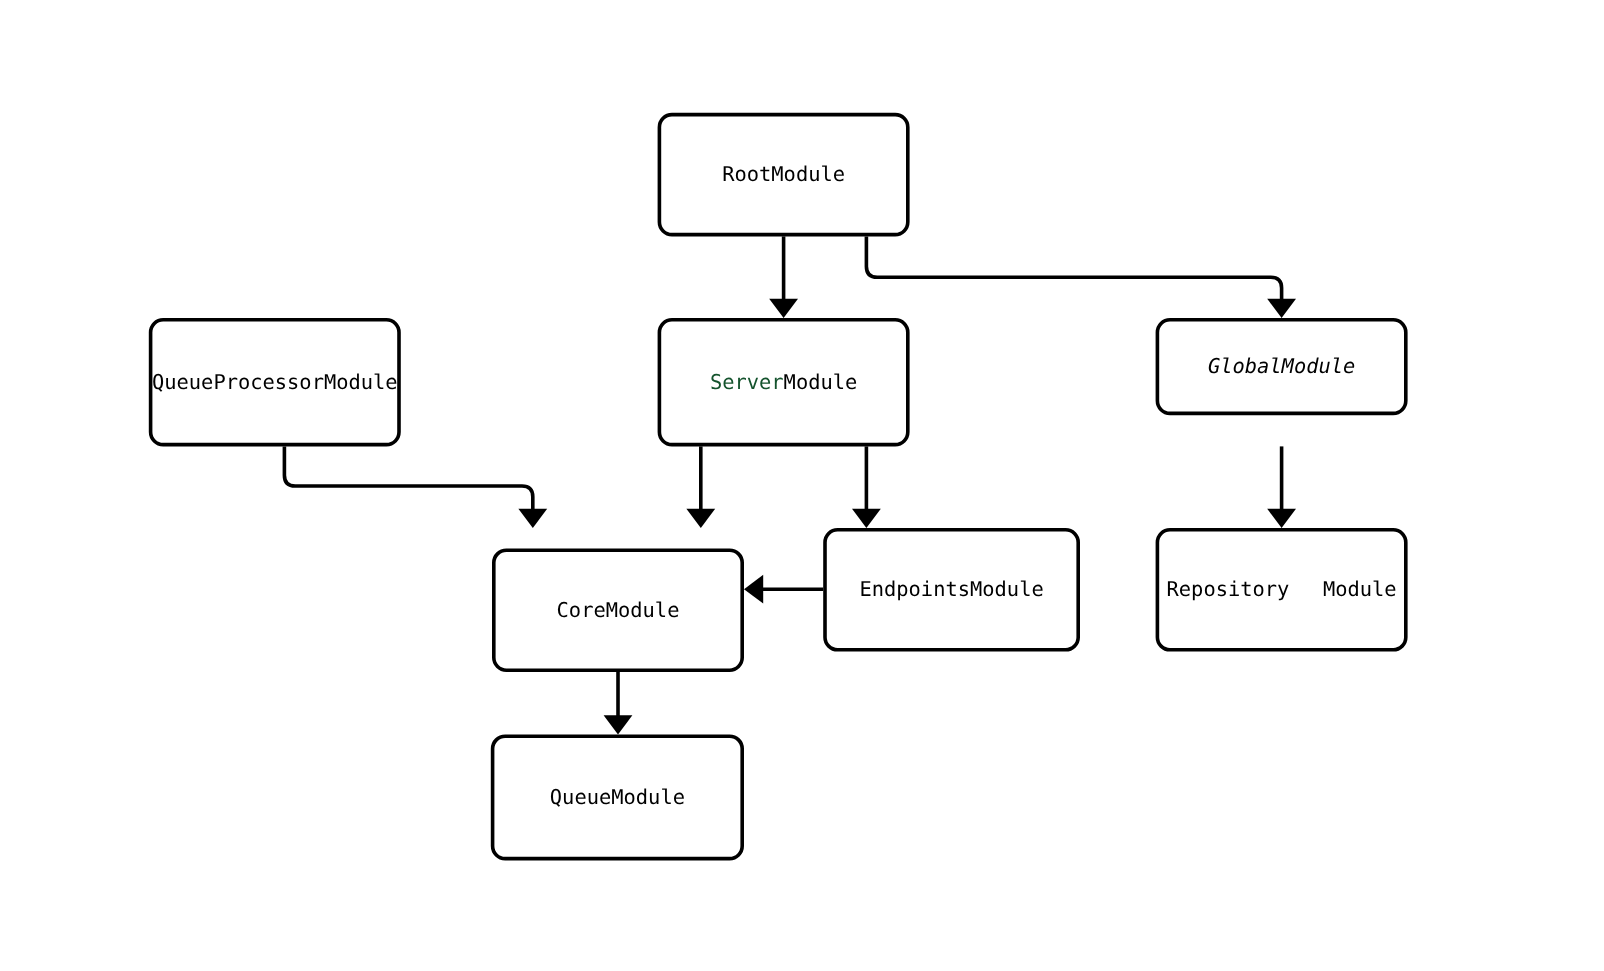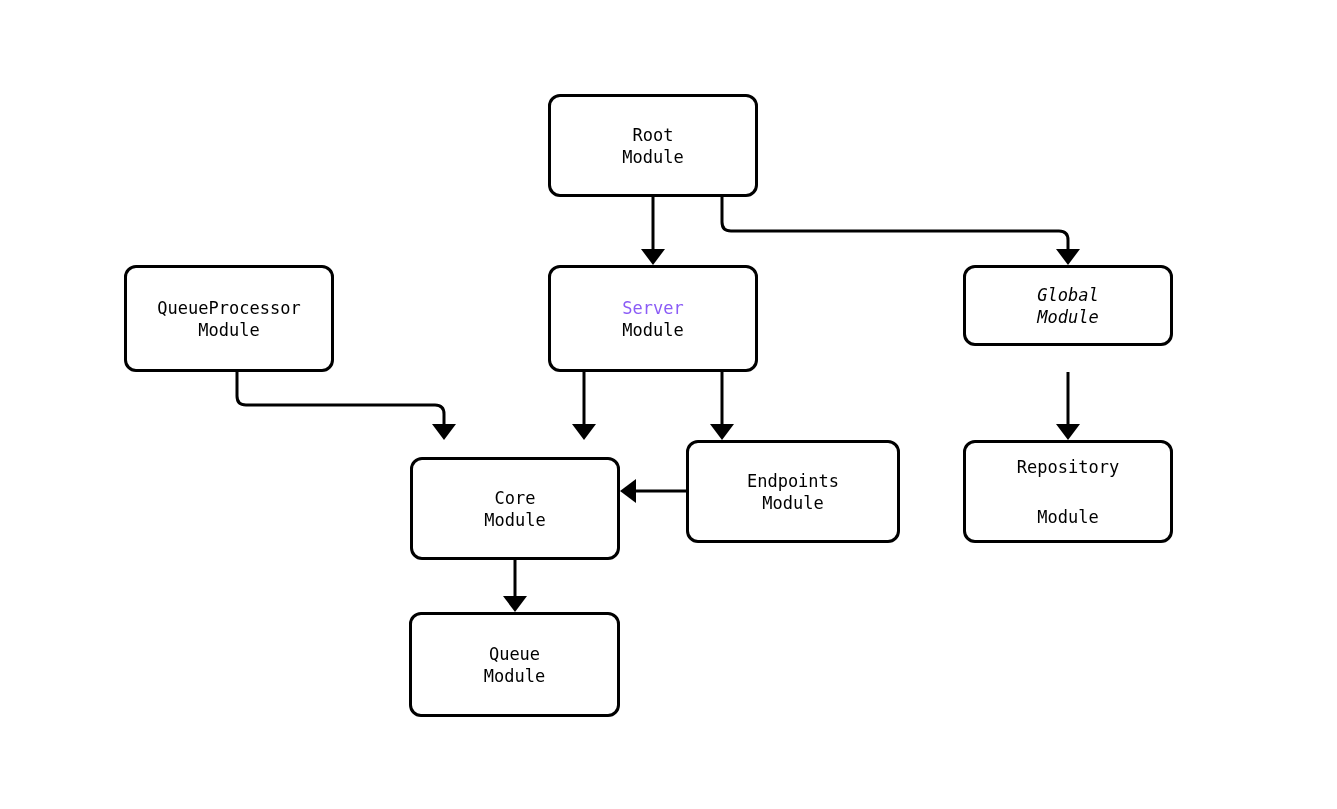--- a/index.html
+++ b/index.html
@@ -22,21 +22,20 @@
     width: 1337px;
     height: 809px;
   }
   .node {
     position: absolute;
     box-sizing: border-box;
     background: #ffffff;
     border: 3px solid #000000;
     border-radius: 12px;
     display: flex;
-    flex-direction: column;
     align-items: center;
     justify-content: center;
     z-index: 2;
   }
   .node-label {
     font-family: "DejaVu Sans Mono", "Liberation Mono", monospace;
     font-size: 17px;
     line-height: 22px;
     color: #000000;
     text-align: center;
@@ -84,21 +83,21 @@
     </svg>
 <div class="node" style="left: 548px; top: 94px; width: 210px; height: 103px; border-width: 3px; border-color: rgb(0, 0, 0); border-radius: 12px;">
       <div class="node-label" style="color: rgb(0, 0, 0);">Root</div>
       <div class="node-label" style="color: rgb(0, 0, 0);">Module</div>
     </div>
     <div class="node" style="left: 124px; top: 265px; width: 210px; height: 107px; border-width: 3px; border-color: rgb(0, 0, 0); border-radius: 12px;">
       <div class="node-label" style="color: rgb(0, 0, 0);">QueueProcessor</div>
       <div class="node-label" style="color: rgb(0, 0, 0);">Module</div>
     </div>
     <div class="node" style="left: 548px; top: 265px; width: 210px; height: 107px; border-width: 3px; border-color: rgb(0, 0, 0); border-radius: 12px;">
-      <div class="node-label" style="color: #8b5cf6;">Server</div>
+      <div class="node-label" style="color: #14532d;">Server</div>
       <div class="node-label" style="color: rgb(0, 0, 0);">Module</div>
     </div>
     <div class="node" style="left: 963px; top: 265px; width: 210px; height: 81px; border-width: 3px; border-color: rgb(0, 0, 0); border-radius: 12px; font-style: italic;">
       <div class="node-label" style="color: rgb(0, 0, 0);">Global</div>
       <div class="node-label" style="color: rgb(0, 0, 0);">Module</div>
     </div>
     <div class="node" style="left: 410px; top: 440px; width: 210px; height: 103px; border-width: 3px; border-color: rgb(0, 0, 0); border-radius: 12px; margin-top: 17px;">
       <div class="node-label" style="color: rgb(0, 0, 0);">Core</div>
       <div class="node-label" style="color: rgb(0, 0, 0);">Module</div>
     </div>

